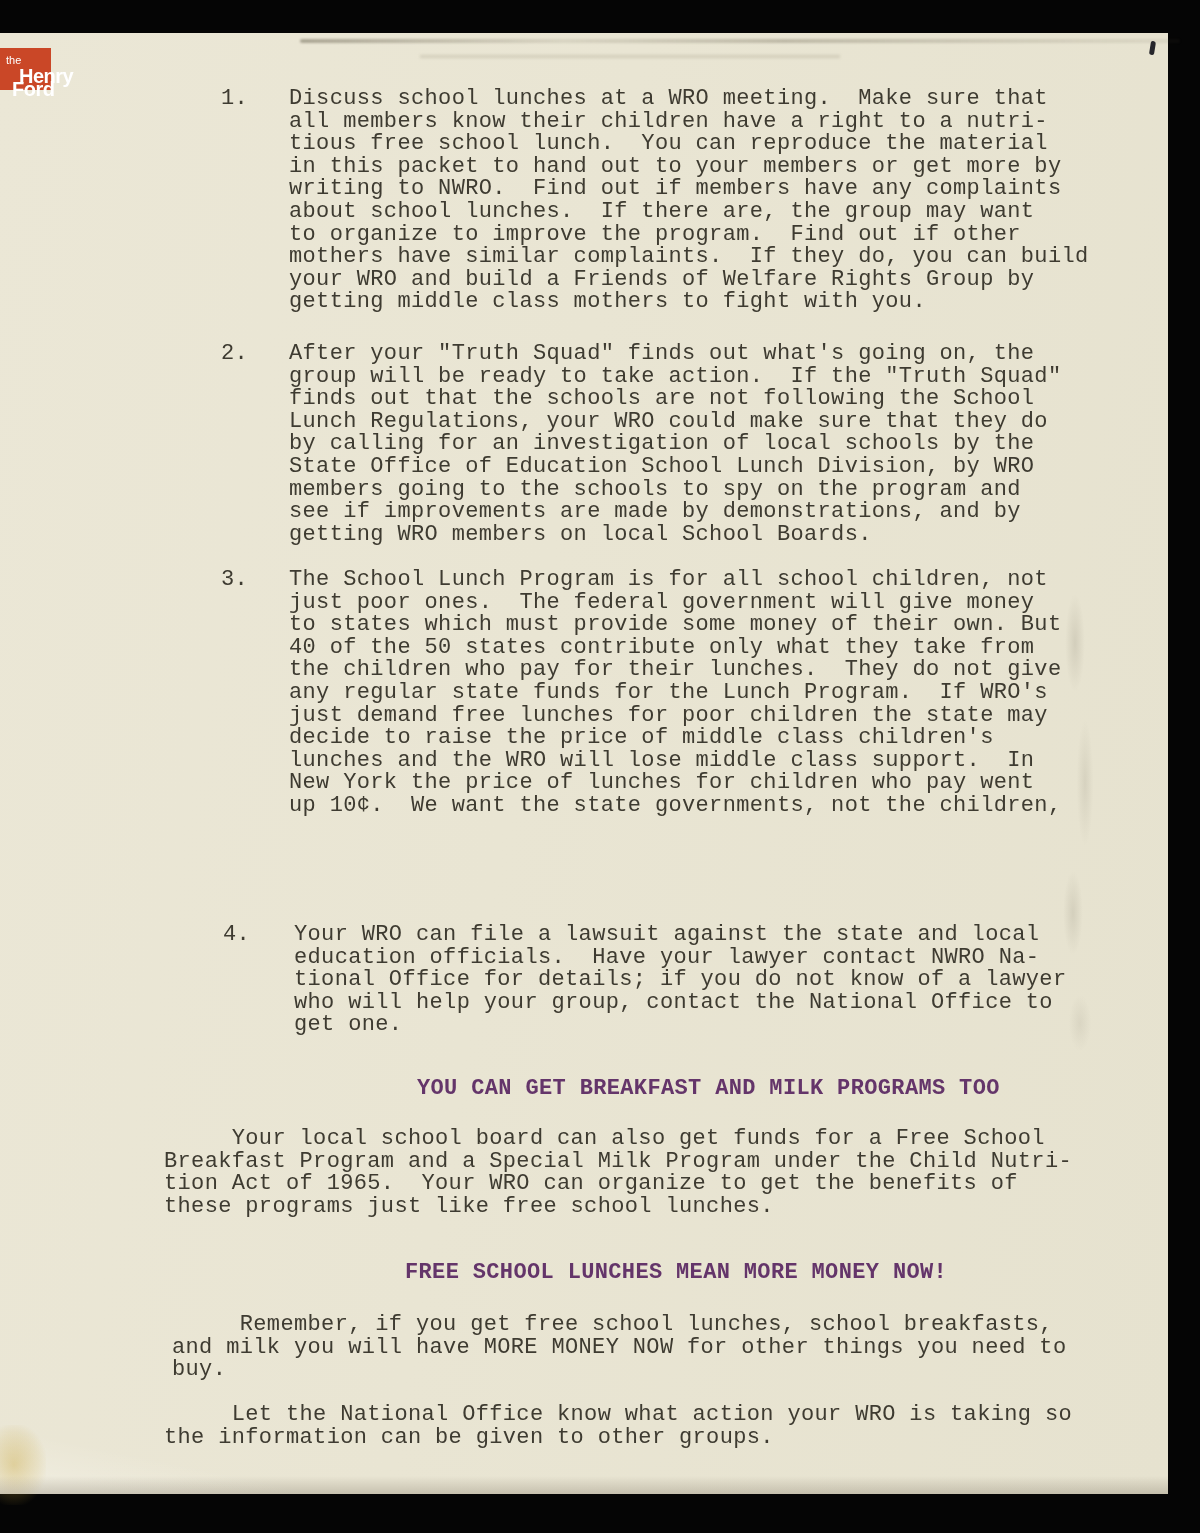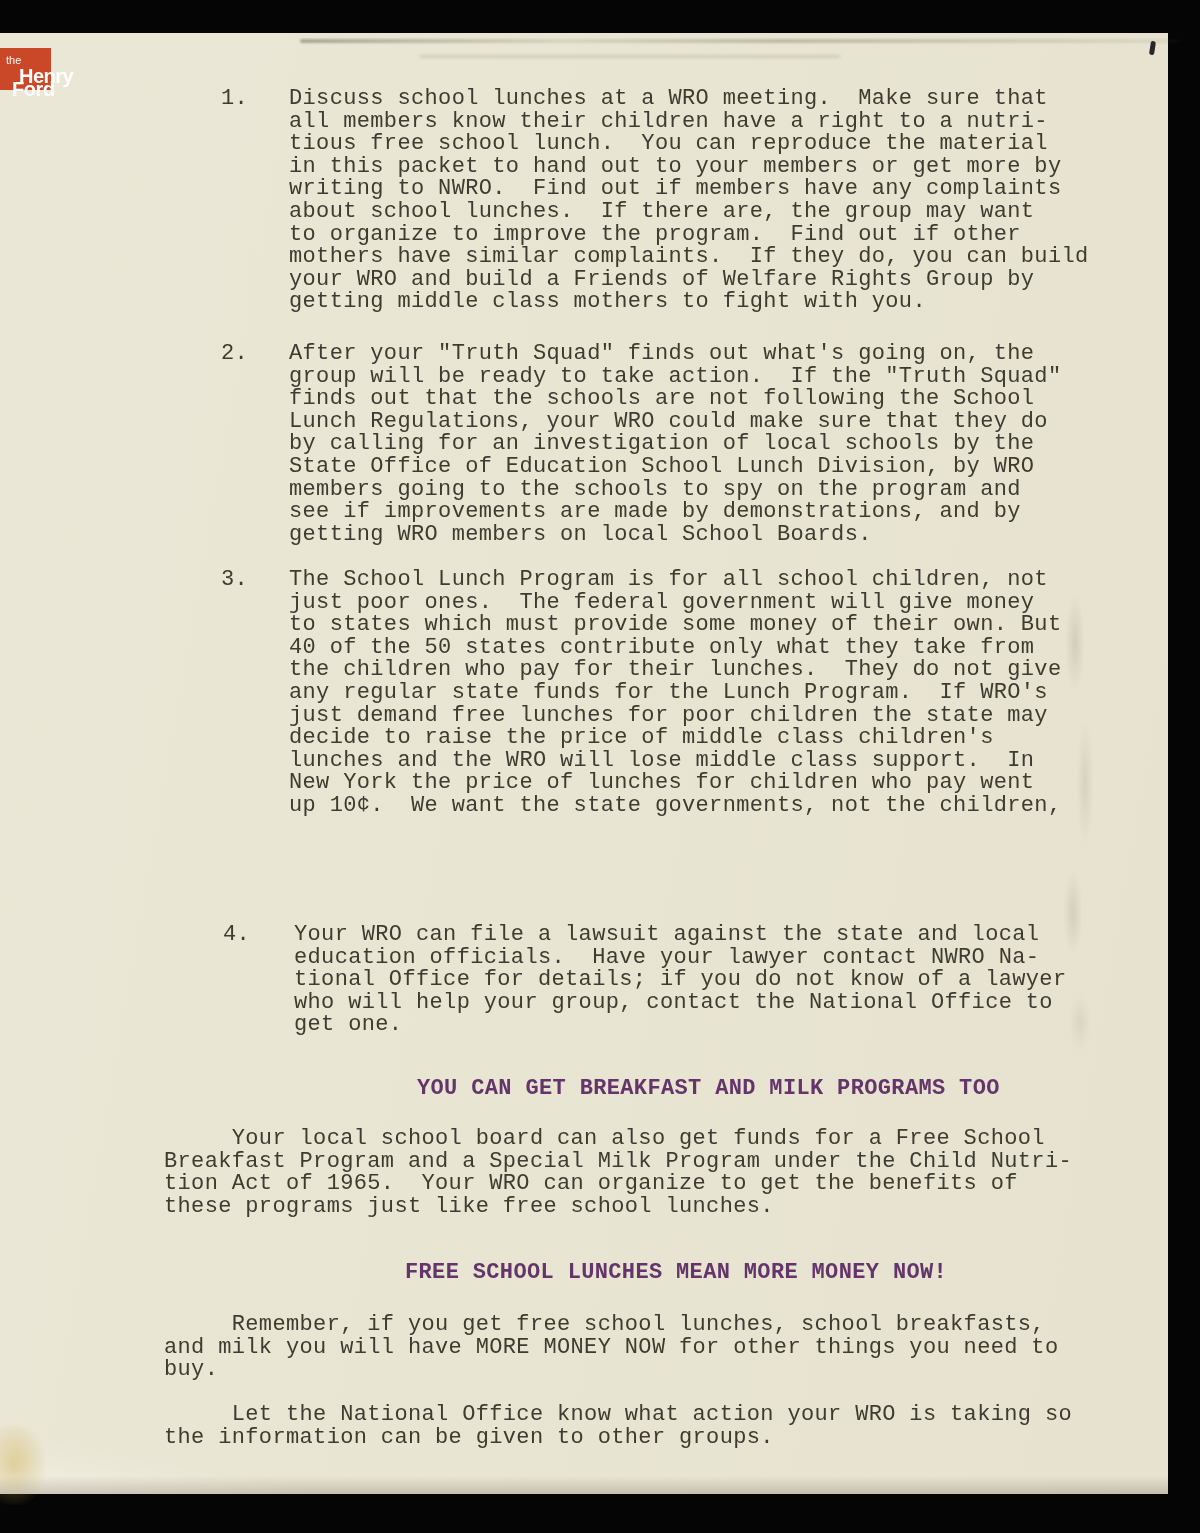--- a/index.html
+++ b/index.html
@@ -123,21 +123,21 @@
 who will help your group, contact the National Office to
 get one.</div>
 
     <div class="t heading" style="left:417px; top:1045px;">YOU CAN GET BREAKFAST AND MILK PROGRAMS TOO</div>
     <div class="t" style="left:164px; top:1095px; width:960px;">     Your local school board can also get funds for a Free School
 Breakfast Program and a Special Milk Program under the Child Nutri-
 tion Act of 1965.  Your WRO can organize to get the benefits of
 these programs just like free school lunches.</div>
 
     <div class="t heading" style="left:405px; top:1229px;">FREE SCHOOL LUNCHES MEAN MORE MONEY NOW!</div>
-    <div class="t" style="left:164px; top:1281px; width:960px;">     Remember, if you get free school lunches, school breakfasts,
+    <div class="t" style="left:172px; top:1281px; width:960px;">     Remember, if you get free school lunches, school breakfasts,
 and milk you will have MORE MONEY NOW for other things you need to
 buy.</div>
     <div class="t" style="left:164px; top:1371px; width:960px;">     Let the National Office know what action your WRO is taking so
 the information can be given to other groups.</div>
 
   </div>
 
   <div class="logo">
     <span class="the">the</span>
     <span class="henry">Henry</span>

